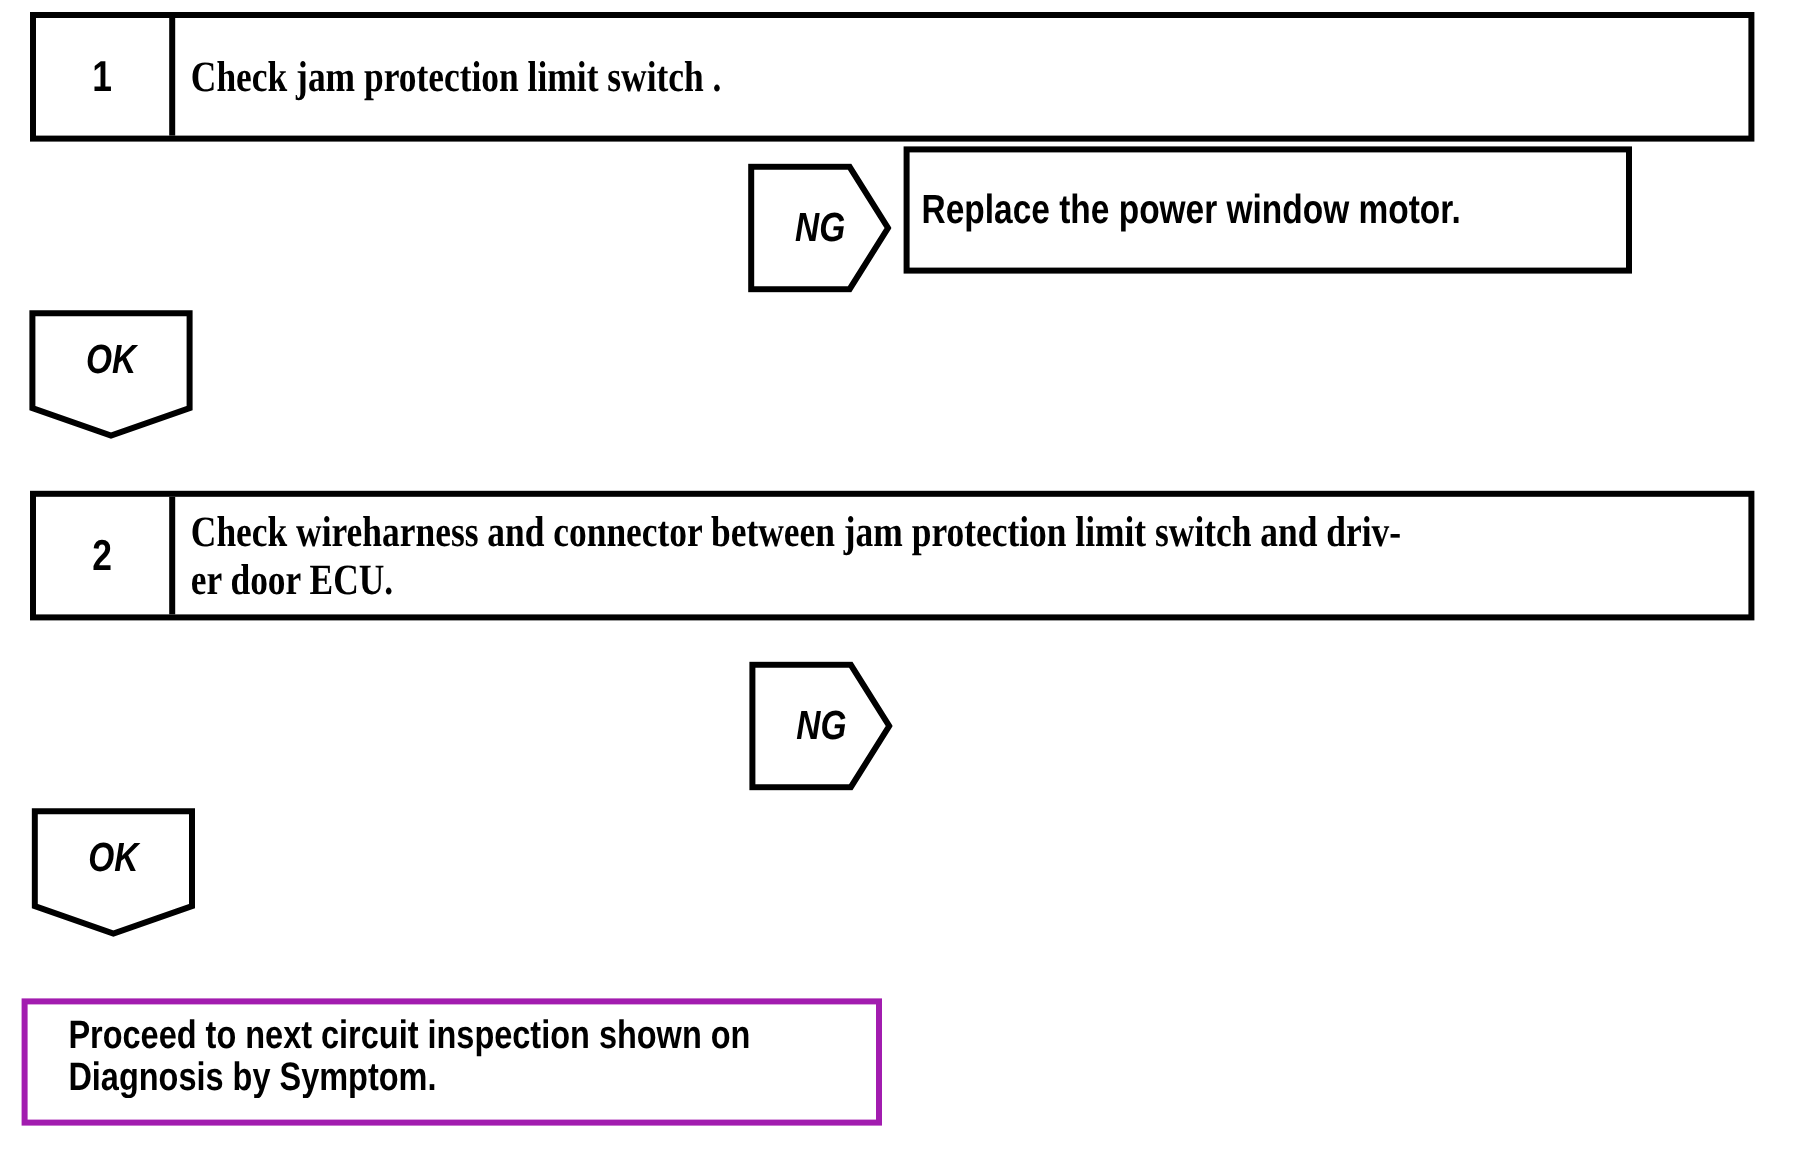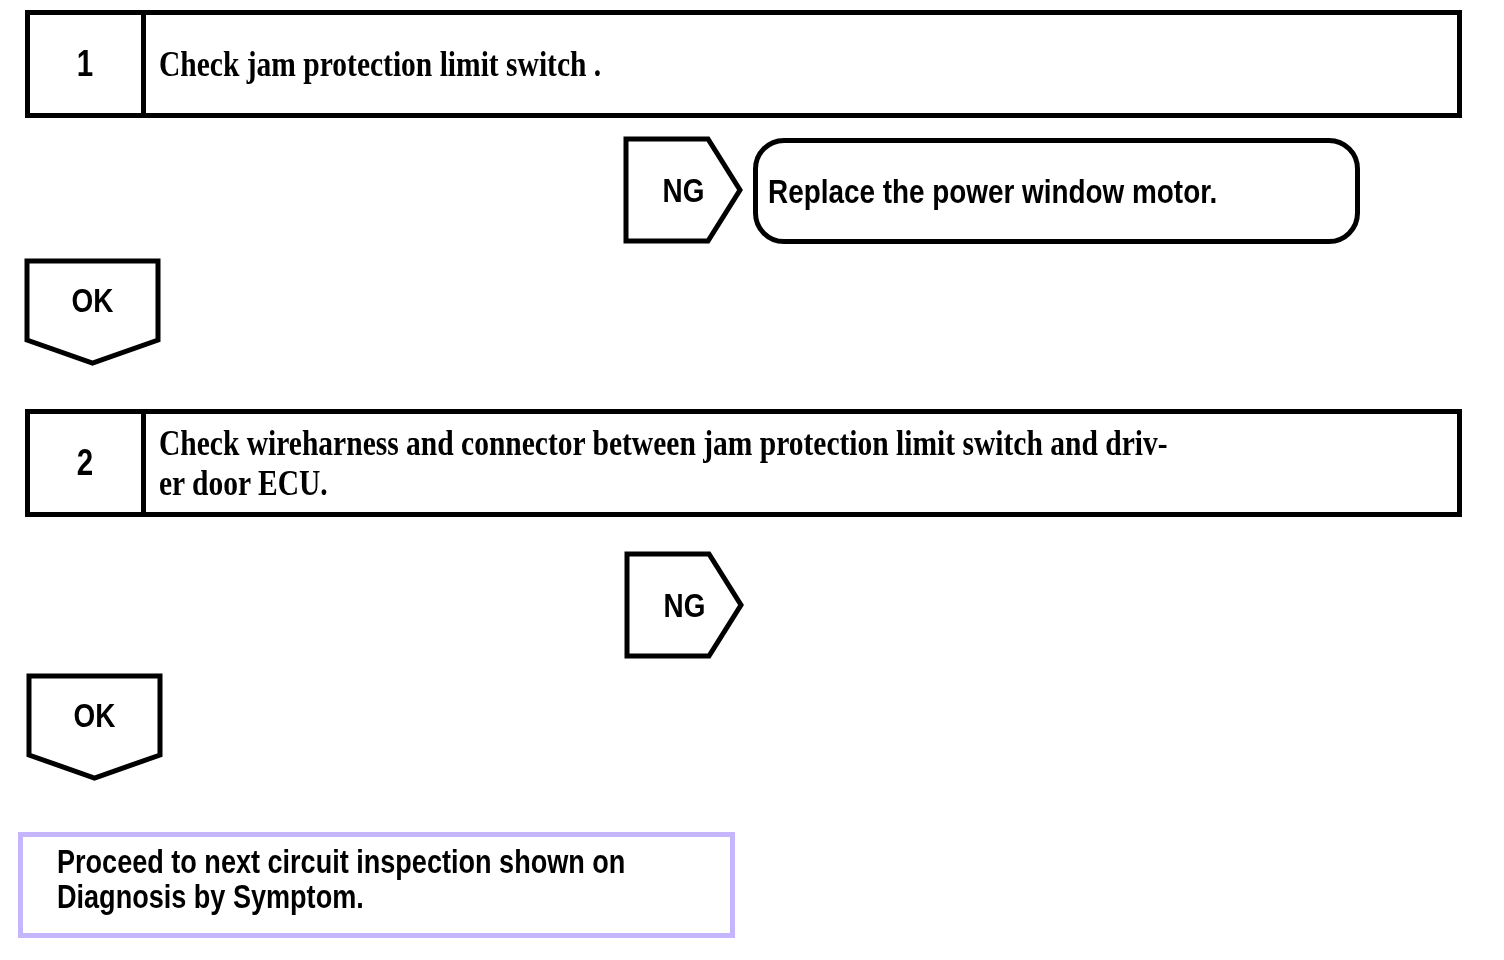--- a/index.html
+++ b/index.html
@@ -73,33 +73,34 @@
   .action-box .t { font-size: 34px; }
 
   
   .connector { position: absolute; }
   .connector svg { position: absolute; left: 0; top: 0; display: block; }
   .shape-label {
     position: absolute;
     display: flex;
     align-items: center;
     justify-content: center;
+    font-style: italic;
   }
   .shape-label span {
     display: inline-block;
     transform: scaleX(0.82);
     transform-origin: 50% 50%;
     font-size: 34px;
   }
   .ng-label-zone { left: 0; top: 0; width: 120px; height: 108px; }
   .ok-label-zone { left: 0; top: 0; width: 137px; height: 84px; }
 
   
   .result-box {
-    border: 5px solid #c4b5fd;
+    border: 5px solid #a21caf;
     background: #ffffff;
     padding: 7px 0 0 34px;
   }
   .result-box .t { font-size: 33px; line-height: 35px; }
 </style>
 </head>
 <body>
 
 <div class="canvas">
 
@@ -114,21 +115,21 @@
 
   <div class="connector" style="left:623px; top:136px; width:120px; height:108px;">
     <svg width="120" height="108" viewBox="0 0 120 108">
       <polygon points="3,3 85,3 117,54 85,105 3,105" fill="#ffffff" stroke="#000000" stroke-width="5" stroke-linejoin="miter"></polygon>
     </svg>
     <div class="shape-label ng-label-zone">
       <span>NG</span>
     </div>
   </div>
 
-  <div class="abs action-box" style="left:753px; top:138px; width:607px; height:106px;border-radius:31px;">
+  <div class="abs action-box" style="left:753px; top:122px; width:607px; height:106px;">
     <span class="t">Replace the power window motor.</span>
   </div>
 
   <div class="connector" style="left:24px; top:258px; width:137px; height:108px;">
     <svg width="137" height="108" viewBox="0 0 137 108">
       <polygon points="3,3 134,3 134,82 68.5,105 3,82" fill="#ffffff" stroke="#000000" stroke-width="5" stroke-linejoin="miter"></polygon>
     </svg>
     <div class="shape-label ok-label-zone">
       <span>OK</span>
     </div>

